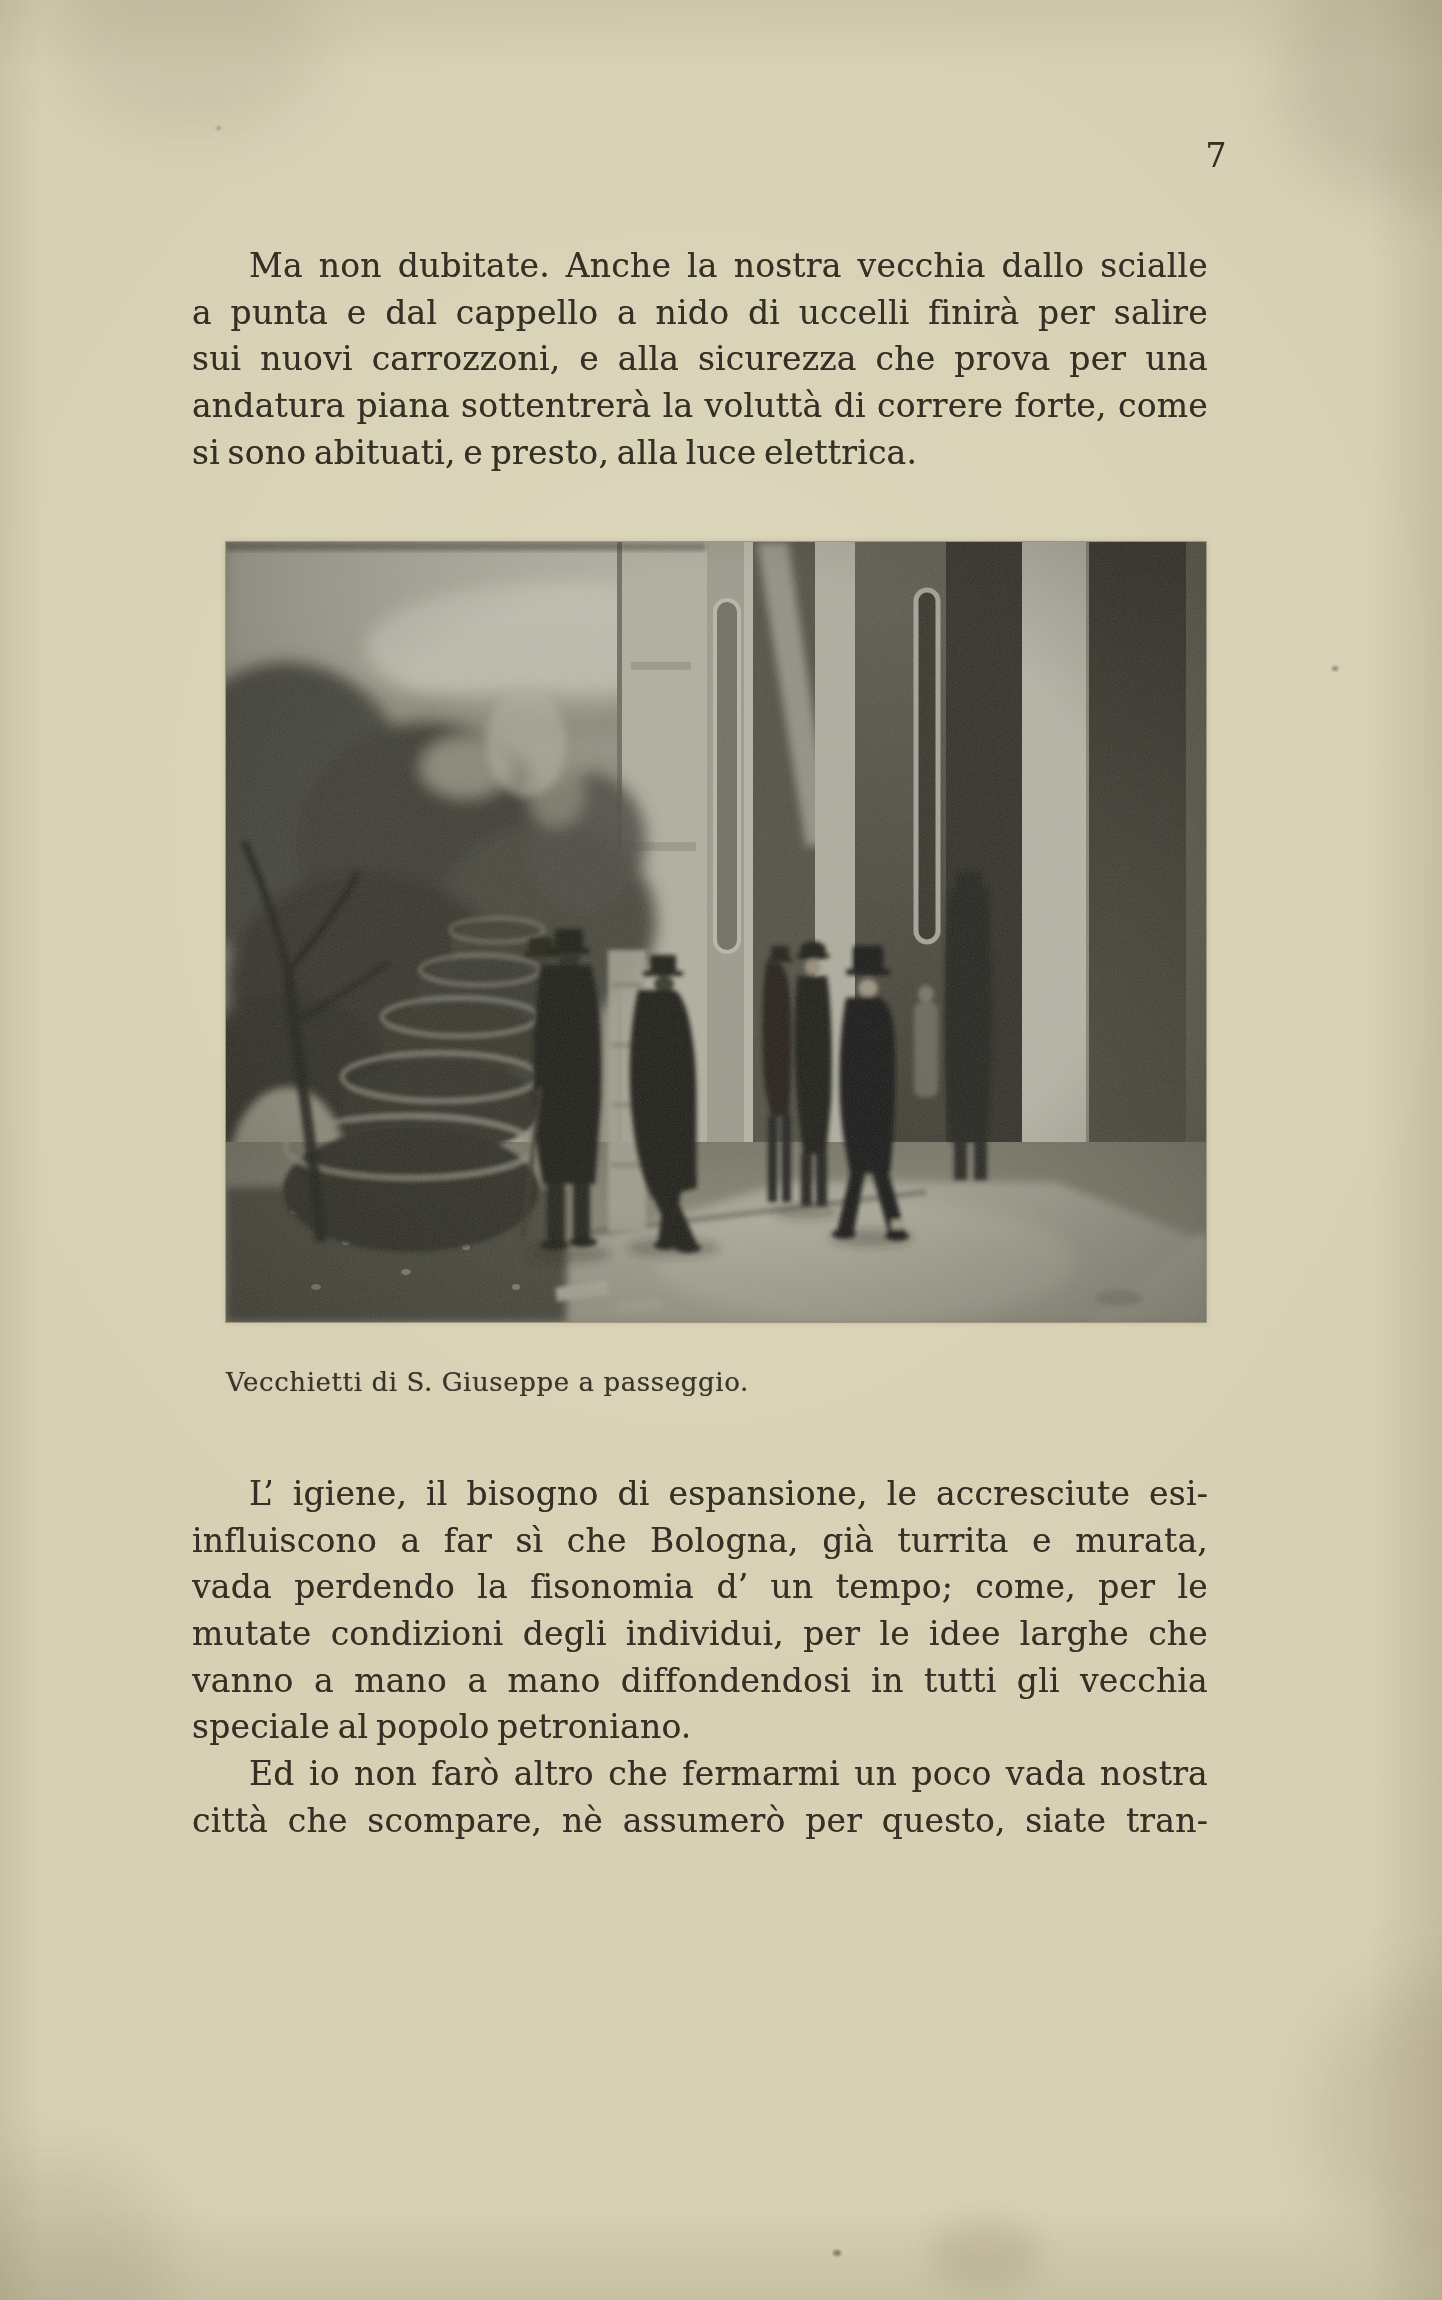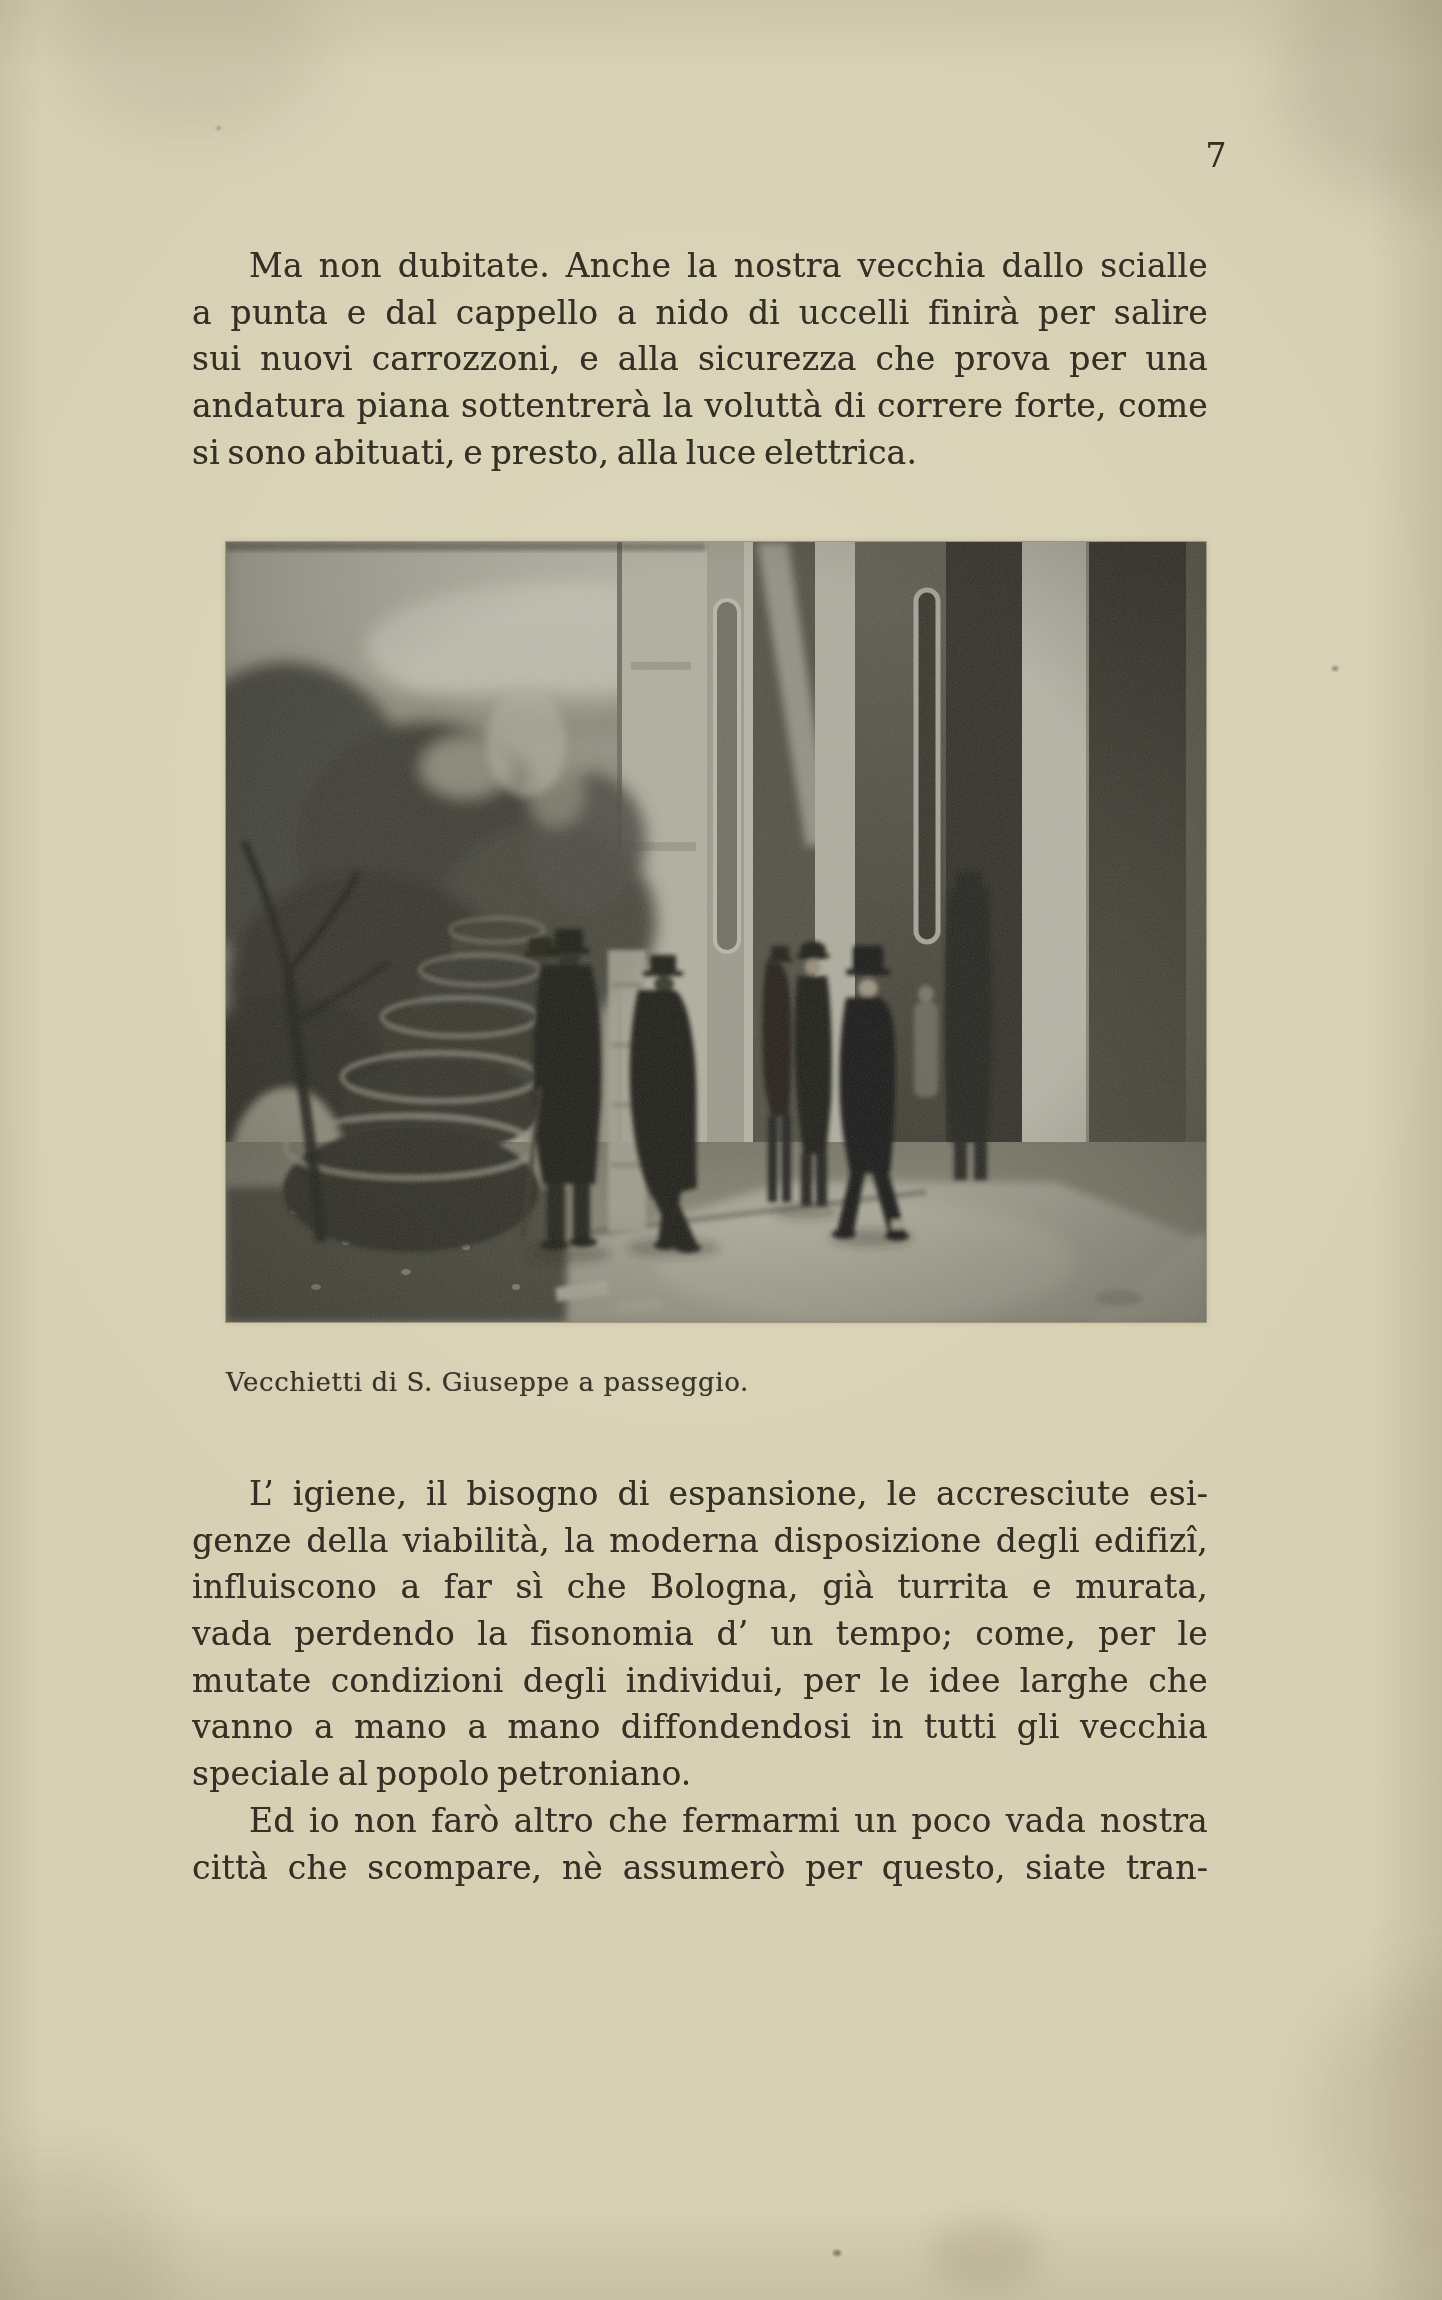--- a/index.html
+++ b/index.html
@@ -274,21 +274,20 @@
 
       <rect x="0" y="0" width="980" height="780" fill="url(#gvig)"></rect>
       <rect x="0" y="0" width="980" height="780" filter="url(#noise)"></rect>
     </svg>
   </figure>
 
   <div class="caption">Vecchietti di S. Giuseppe a passeggio.</div>
 
   <div class="para p2">
       <div class="line indent">L’ igiene, il bisogno di espansione, le accresciute esi-</div>
-      <div class="line">genze della viabilità, la moderna disposizione degli edifizî,</div>
       <div class="line">influiscono a far sì che Bologna, già turrita e murata,</div>
       <div class="line">vada perdendo la fisonomia d’ un tempo; come, per le</div>
       <div class="line">mutate condizioni degli individui, per le idee larghe che</div>
       <div class="line">vanno a mano a mano diffondendosi in tutti gli vecchia</div>
       <div class="line end">speciale al popolo petroniano.</div>
       <div class="line indent">Ed io non farò altro che fermarmi un poco vada nostra</div>
       <div class="line">città che scompare, nè assumerò per questo, siate tran-</div>
     </div>
 
   <div class="stain" style="left:1280px; top:-60px; width:280px; height:260px; background:rgba(112,102,80,.18); filter:blur(30px);"></div>

